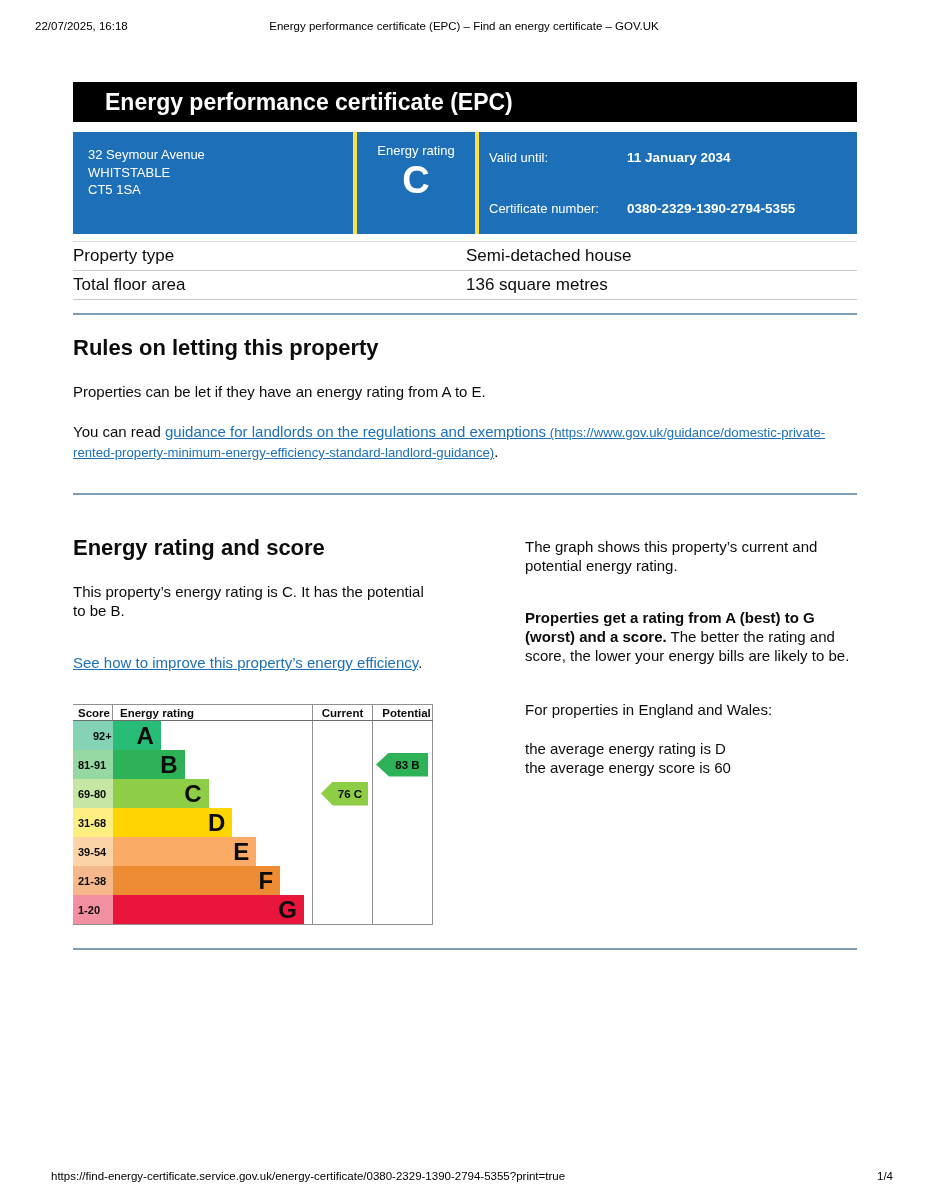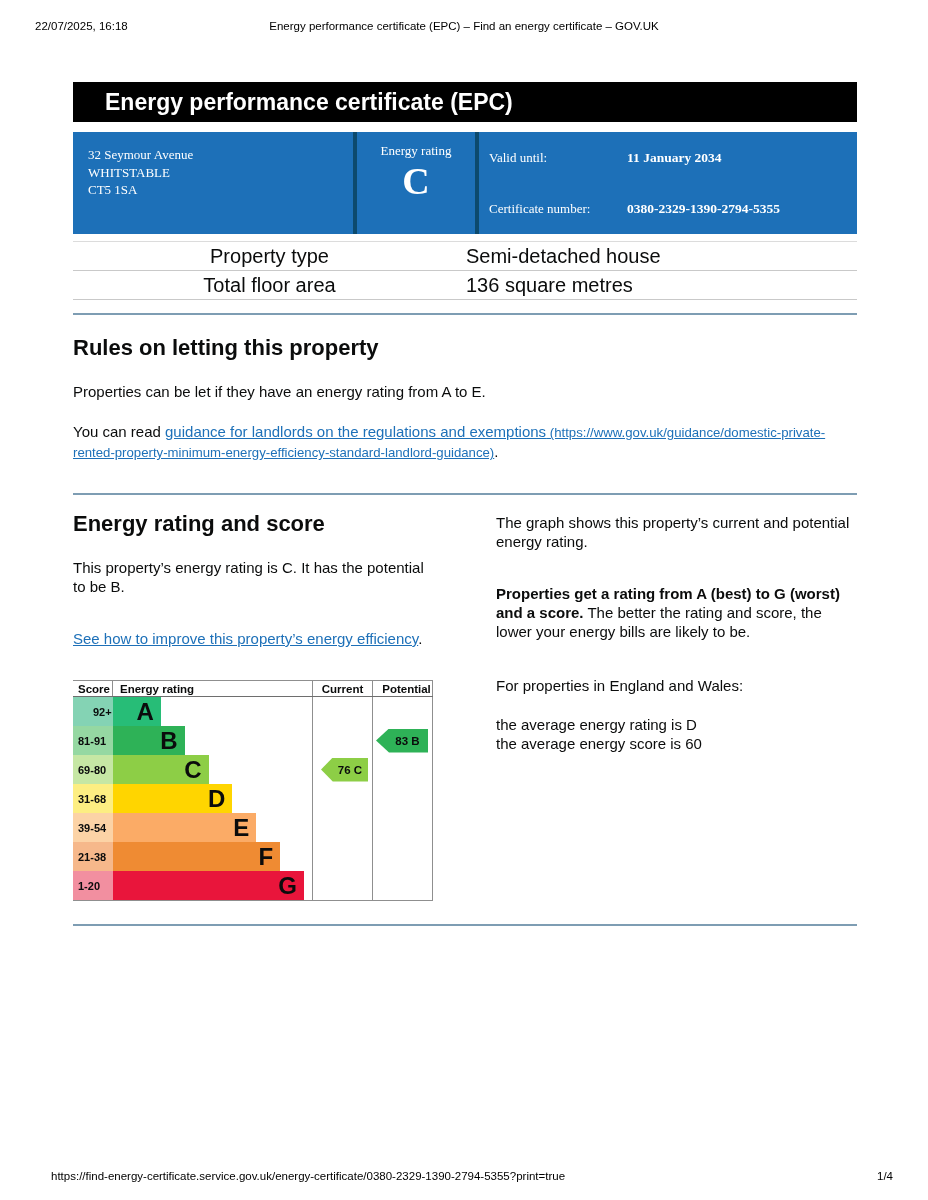--- a/index.html
+++ b/index.html
@@ -15,45 +15,45 @@
   .ph-title { position:absolute; left:0; right:0; top:0; text-align:center; }
   .print-footer { position:absolute; bottom:18px; left:51px; right:35px; font-size:11.5px; color:#000; display:flex; justify-content:space-between; }
 
   
   .content { padding:82px 71px 0 73px; }
 
   .banner { background:#000; color:#fff; height:40px; line-height:40px; padding-left:32px;
             font-size:23px; font-weight:bold; margin-bottom:10px; }
 
   
-  .summary { display:grid; grid-template-columns:280px 118px 1fr; gap:4px; height:102px; background:#0c4a6e;font-family:Liberation Serif, serif; }
+  .summary { display:grid; grid-template-columns:280px 118px 1fr; gap:4px; height:102px; background:#fde047; }
   .summary .cell { background:#1d70b8; color:#fff; }
   .addr { padding:14px 0 0 15px; font-size:13px; line-height:17.5px; }
   .rating-cell { text-align:center; padding-top:11px; }
   .rating-label { font-size:13px; }
   .rating-letter { font-size:38px; font-weight:bold; line-height:44px; }
   .kv-stack { display:grid; grid-template-rows:1fr 1fr; gap:0; background:#fff; }
   .kv-row { background:#1d70b8; color:#fff; display:flex; align-items:center; padding-left:10px; font-size:13px; }
   .kv-label { width:138px; }
   .kv-value { font-weight:bold; font-size:13.5px; }
 
   
   .prop-table { margin-top:7px; border-top:1px solid #dcdcdc; }
-  .prop-row { display:flex; height:29px; align-items:center; border-bottom:1px solid #c9c9c9; font-size:20px;text-align:center; }
+  .prop-row { display:flex; height:29px; align-items:center; border-bottom:1px solid #c9c9c9; font-size:17px; }
   .prop-label { width:393px; }
 
   .rule-blue { border:none; height:2px; background:#7e9db3; margin-top:13px; }
 
   h2.section-heading { font-size:22px; font-weight:bold; margin-top:20px; }
 
   .para { font-size:15px; line-height:19px; margin-top:21px; }
   a.link { color:#1d70b8; text-decoration:underline; }
   .link-url { font-size:13.2px; }
 
-  .two-col { display:grid; grid-template-columns:367px 1fr; column-gap:56px; padding-top:16px; }
+  .two-col { display:grid; grid-template-columns:367px 1fr; column-gap:85px; padding-top:16px;margin-top:24px; }
   .para-bold { font-weight:bold; }
   .gap-lg { margin-top:33px; }
 
   
   .chart { width:360px; margin-top:32px; border-bottom:1px solid #8f8f8f; }
   .chart-header { display:flex; height:17px; border-top:1px solid #8f8f8f; border-bottom:1px solid #6e6e6e;
                   font-size:11.5px; font-weight:bold; align-items:flex-end; }
   .h-score { width:40px; padding-left:5px; border-right:1px solid #8f8f8f; height:100%; display:flex; align-items:center; }
   .h-rating { width:199px; padding-left:7px; height:100%; display:flex; align-items:center; }
   .h-current { width:60px; border-left:1px solid #8f8f8f; height:100%; display:flex; align-items:center; justify-content:center; }

